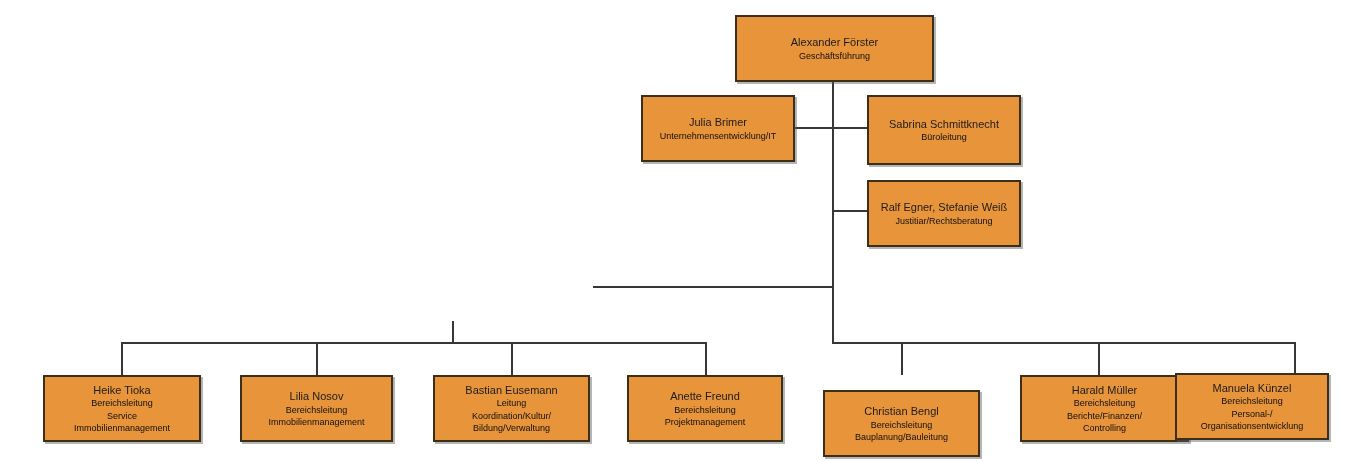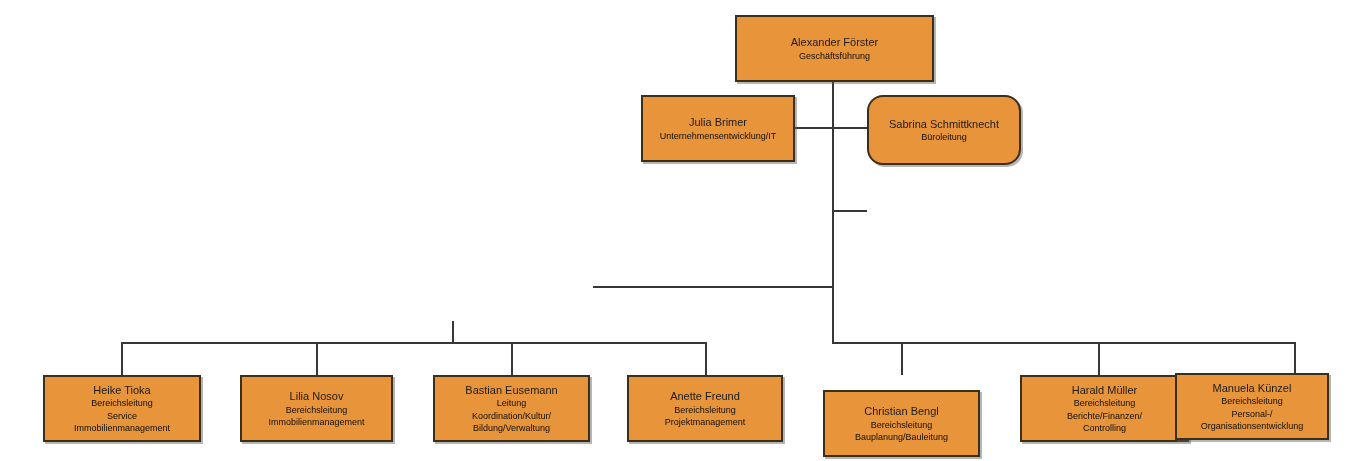--- a/index.html
+++ b/index.html
@@ -68,23 +68,27 @@
     <div class="edge v" style="left: 1070px; top: 342px; height: 33px;"></div>
     <div class="edge v" style="left: 1266px; top: 342px; height: 31px;"></div>
     <div class="node" style="left: 707px; top: 15px; width: 199px; height: 67px;">
       <div class="name">Alexander Förster</div>
       <div class="role">Geschäftsführung</div>
     </div>
     <div class="node" style="left: 613px; top: 95px; width: 154px; height: 67px;">
       <div class="name">Julia Brimer</div>
       <div class="role">Unternehmensentwicklung/IT</div>
     </div>
-    <div class="node" style="left: 839px; top: 95px; width: 154px; height: 70px; border-radius: 16px;">
+    <div class="node" style="left: 839px; top: 95px; width: 154px; height: 70px;">
       <div class="name">Sabrina Schmittknecht</div>
       <div class="role">Büroleitung</div>
+    </div>
+    <div class="node" style="left: 839px; top: 180px; width: 154px; height: 67px;">
+      <div class="name">Ralf Egner, Stefanie Weiß</div>
+      <div class="role">Justitiar/Rechtsberatung</div>
     </div>
     <div class="node" style="left: 15px; top: 375px; width: 158px; height: 67px;">
       <div class="name">Heike Tioka</div>
       <div class="role">Bereichsleitung
 Service
 Immobilienmanagement</div>
     </div>
     <div class="node" style="left: 212px; top: 375px; width: 153px; height: 67px;">
       <div class="name">Lilia Nosov</div>
       <div class="role">Bereichsleitung

